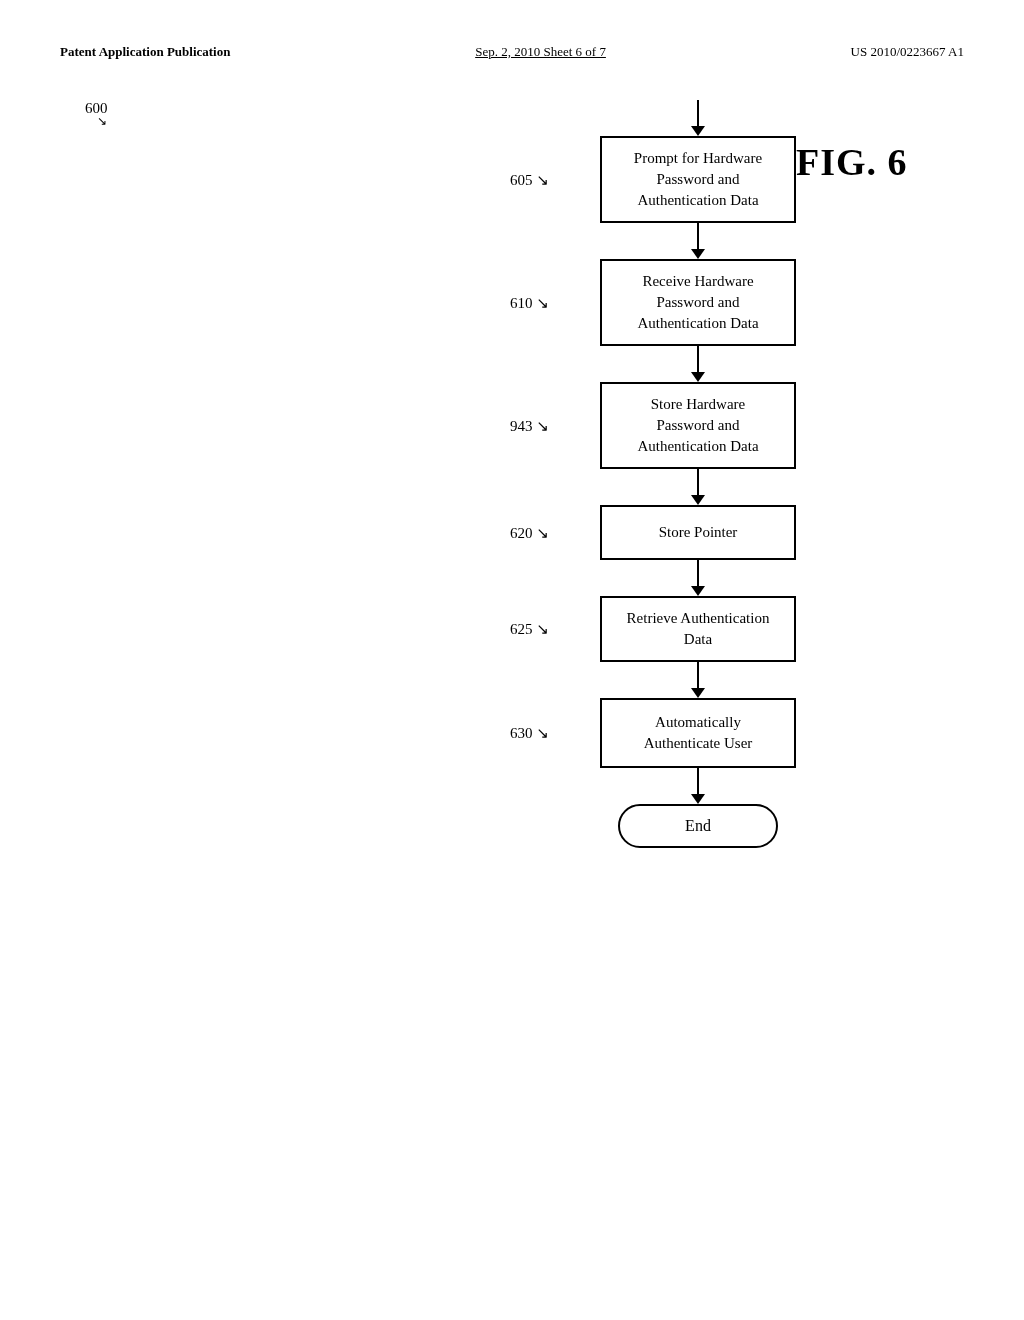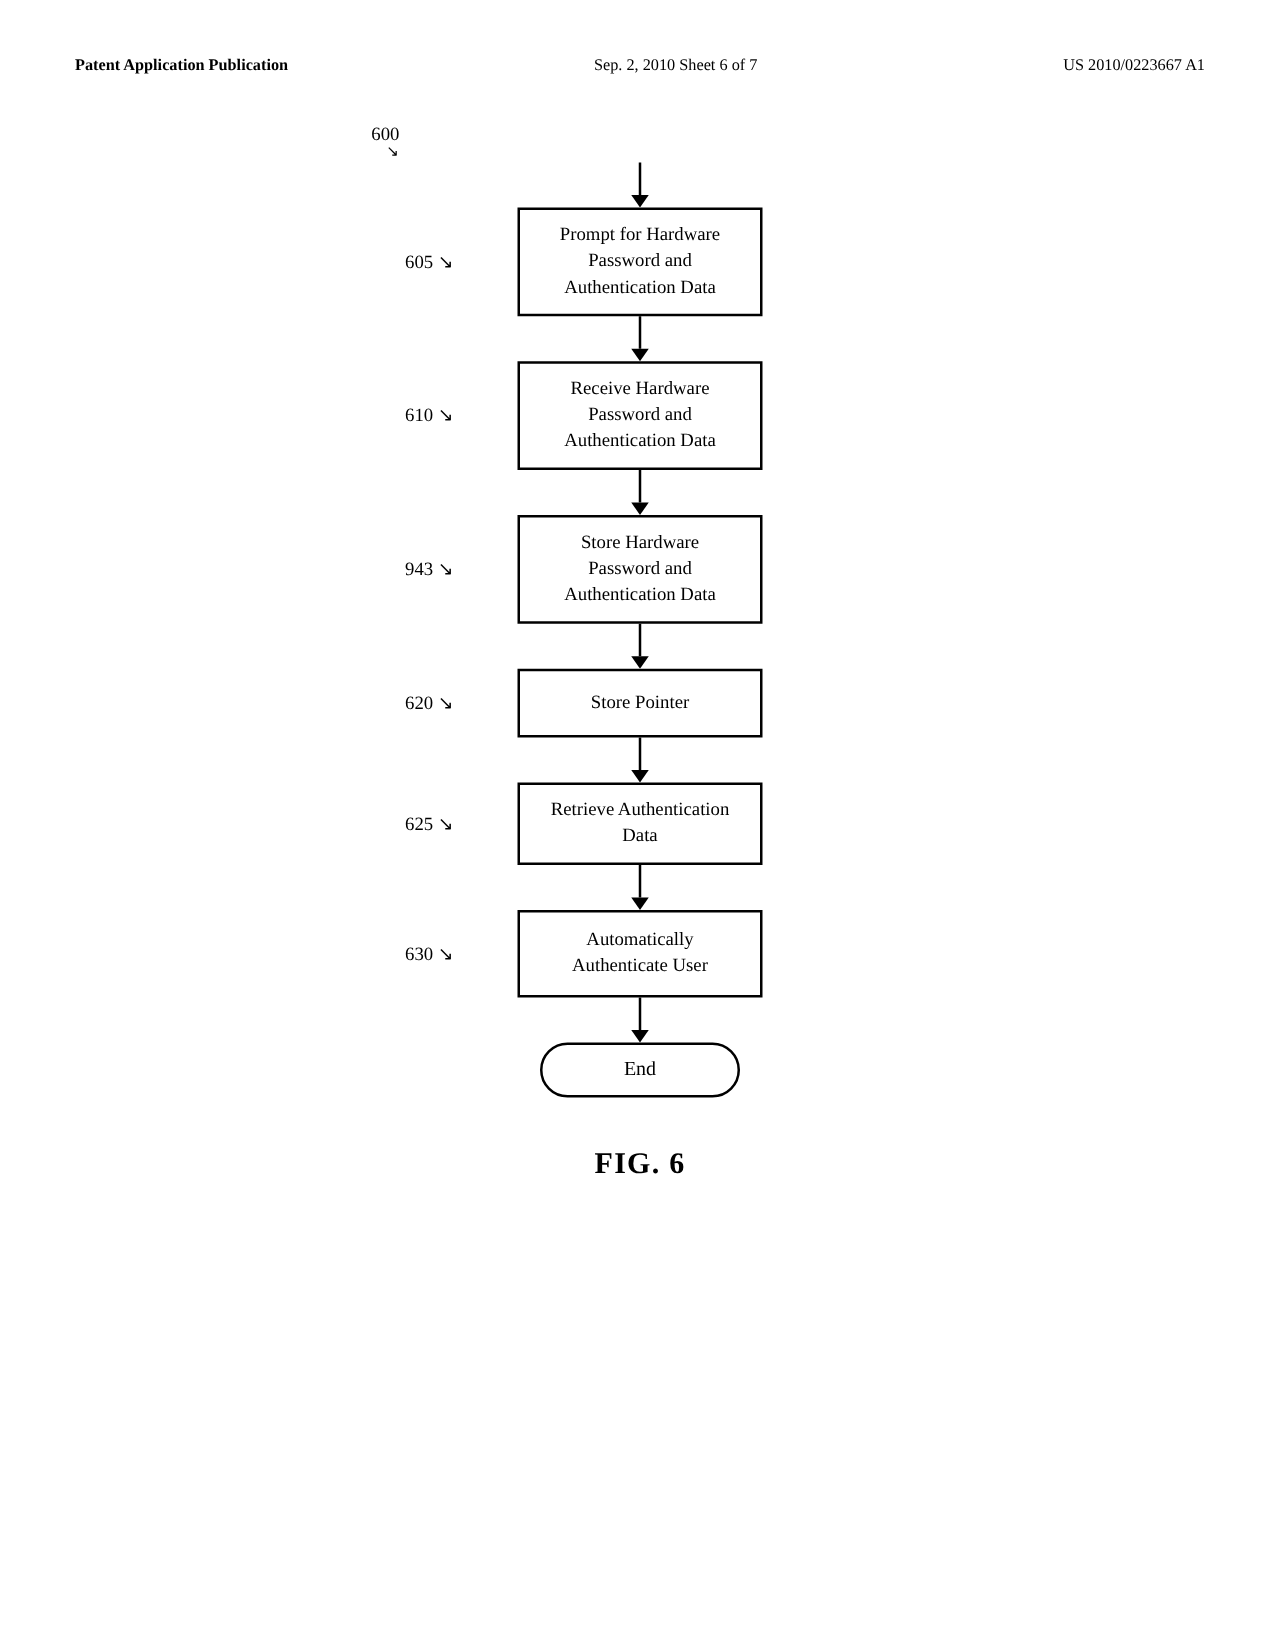--- a/index.html
+++ b/index.html
@@ -21,30 +21,31 @@
       margin-top: 16px;
     }
 
     .header-left {
       font-weight: bold;
       font-size: 13px;
     }
 
     .header-center {
       font-size: 13px;
+      text-decoration: underline;
     }
 
     .header-right {
       font-size: 13px;
     }
 
     .diagram-area {
       display: flex;
-      flex-direction: column;
-      align-items: center;
+      flex-direction: row;
+      align-items: flex-start;
       padding-top: 30px;
       position: relative;
     }
 
     
     .flowchart {
       display: flex;
       flex-direction: column;
       align-items: center;
       position: relative;
@@ -112,21 +113,21 @@
     .step-label {
       position: absolute;
       left: -90px;
       font-size: 15px;
       white-space: nowrap;
     }
 
     
     .fig-caption {
       margin-top: 40px;
-      font-size: 24px;
+      font-size: 38px;
       font-weight: bold;
       letter-spacing: 1px;
     }
   </style>
 </head>
 <body>
 
 <div class="page-header">
   <span class="header-left">Patent Application Publication</span>
   <span class="header-center">Sep. 2, 2010   Sheet 6 of 7</span>

